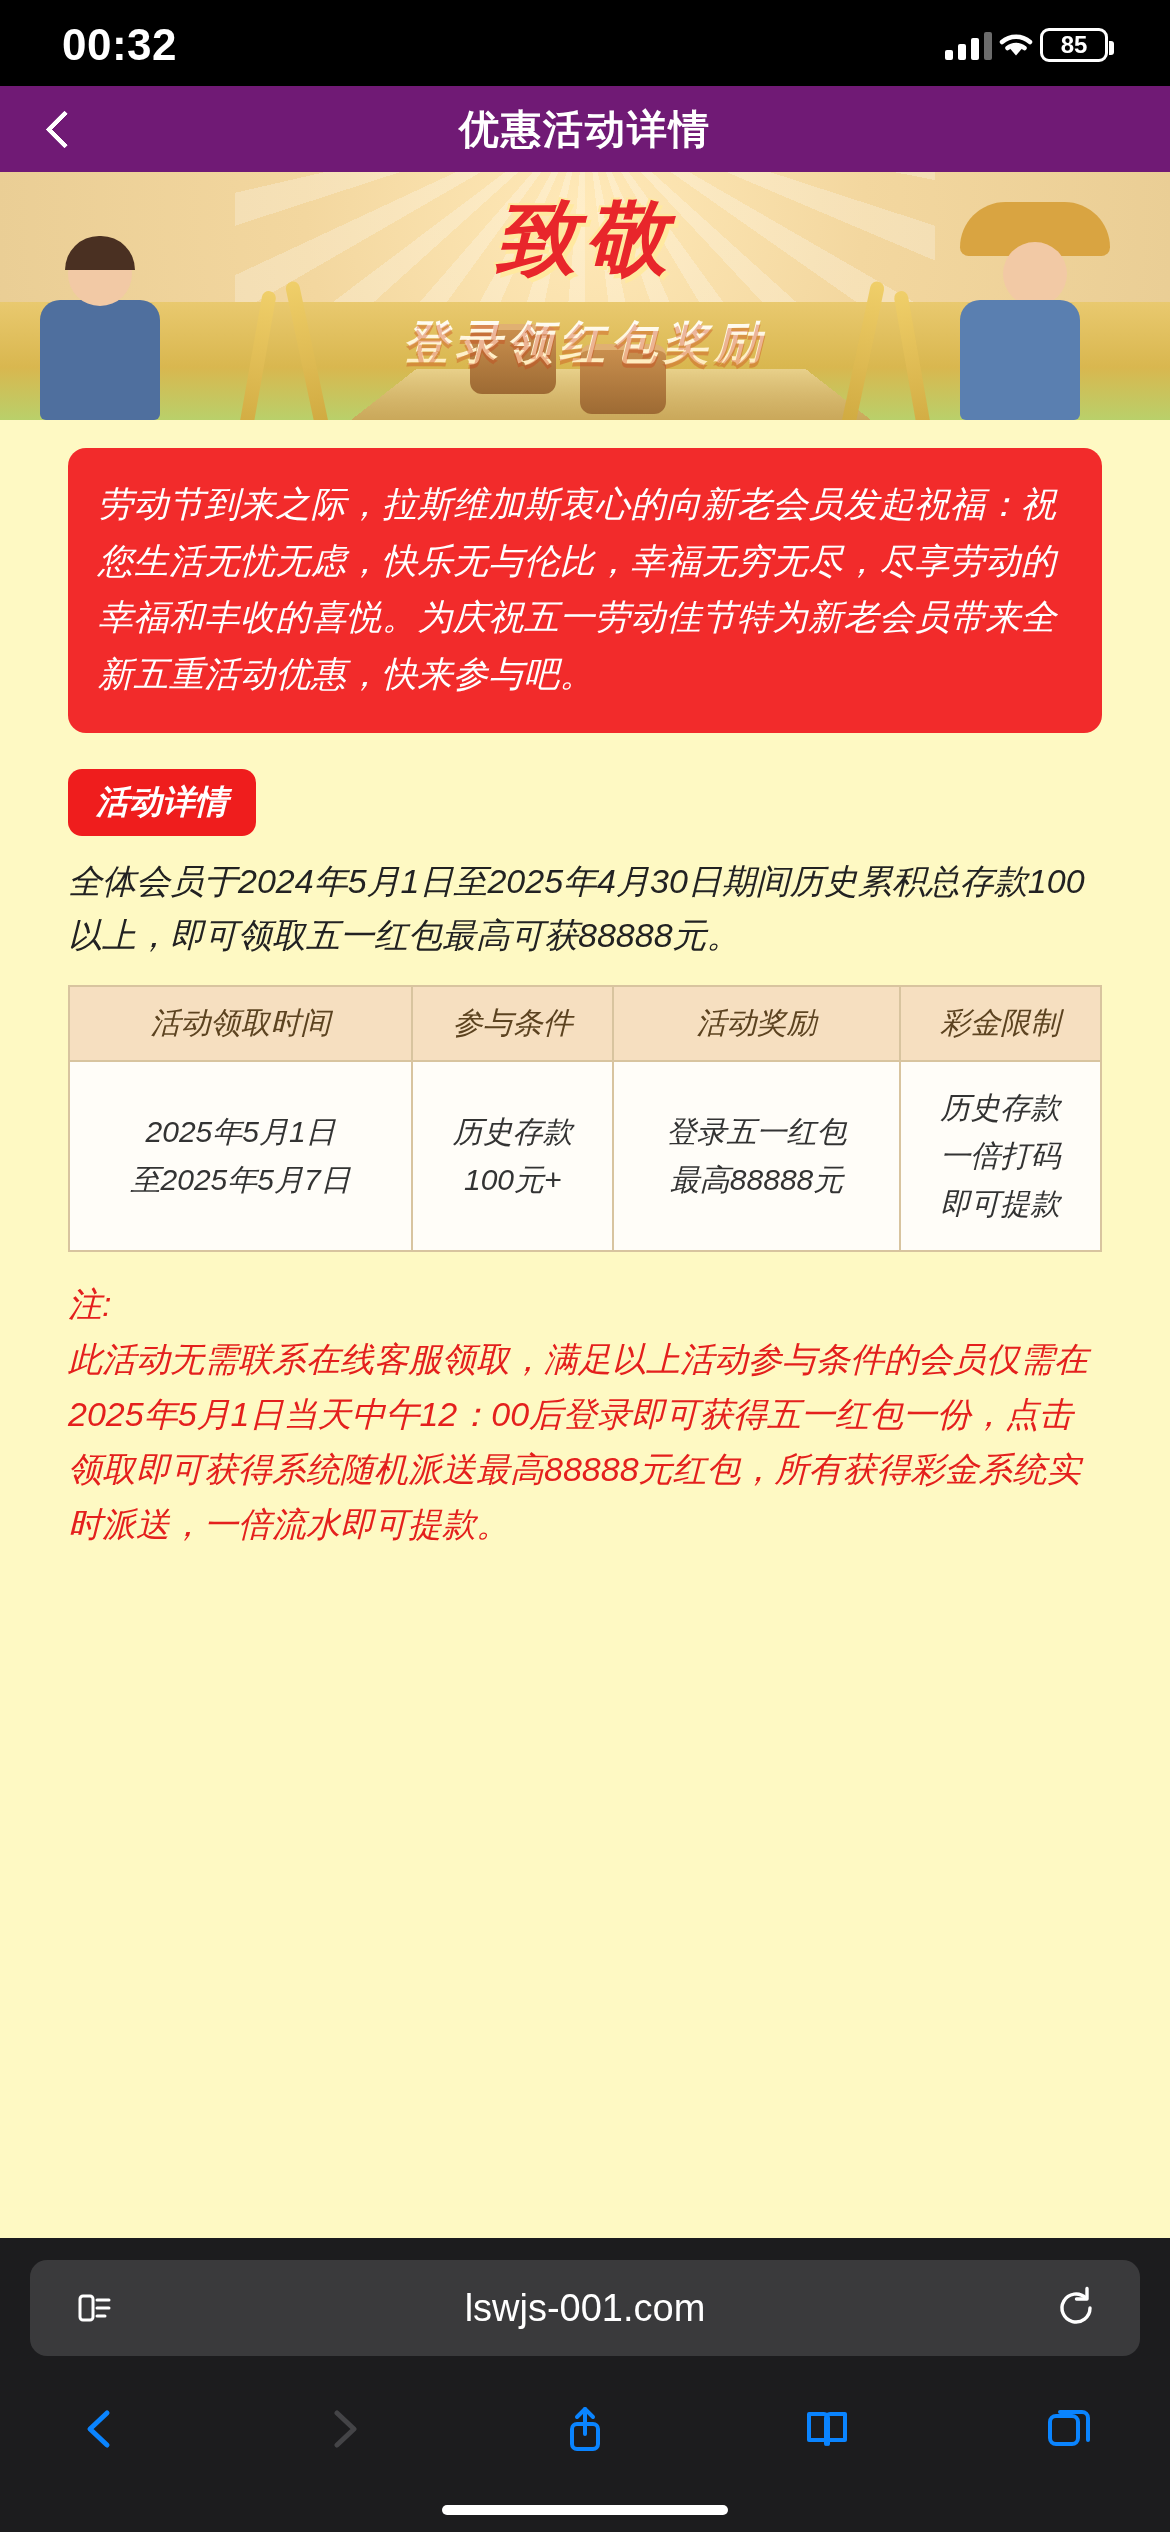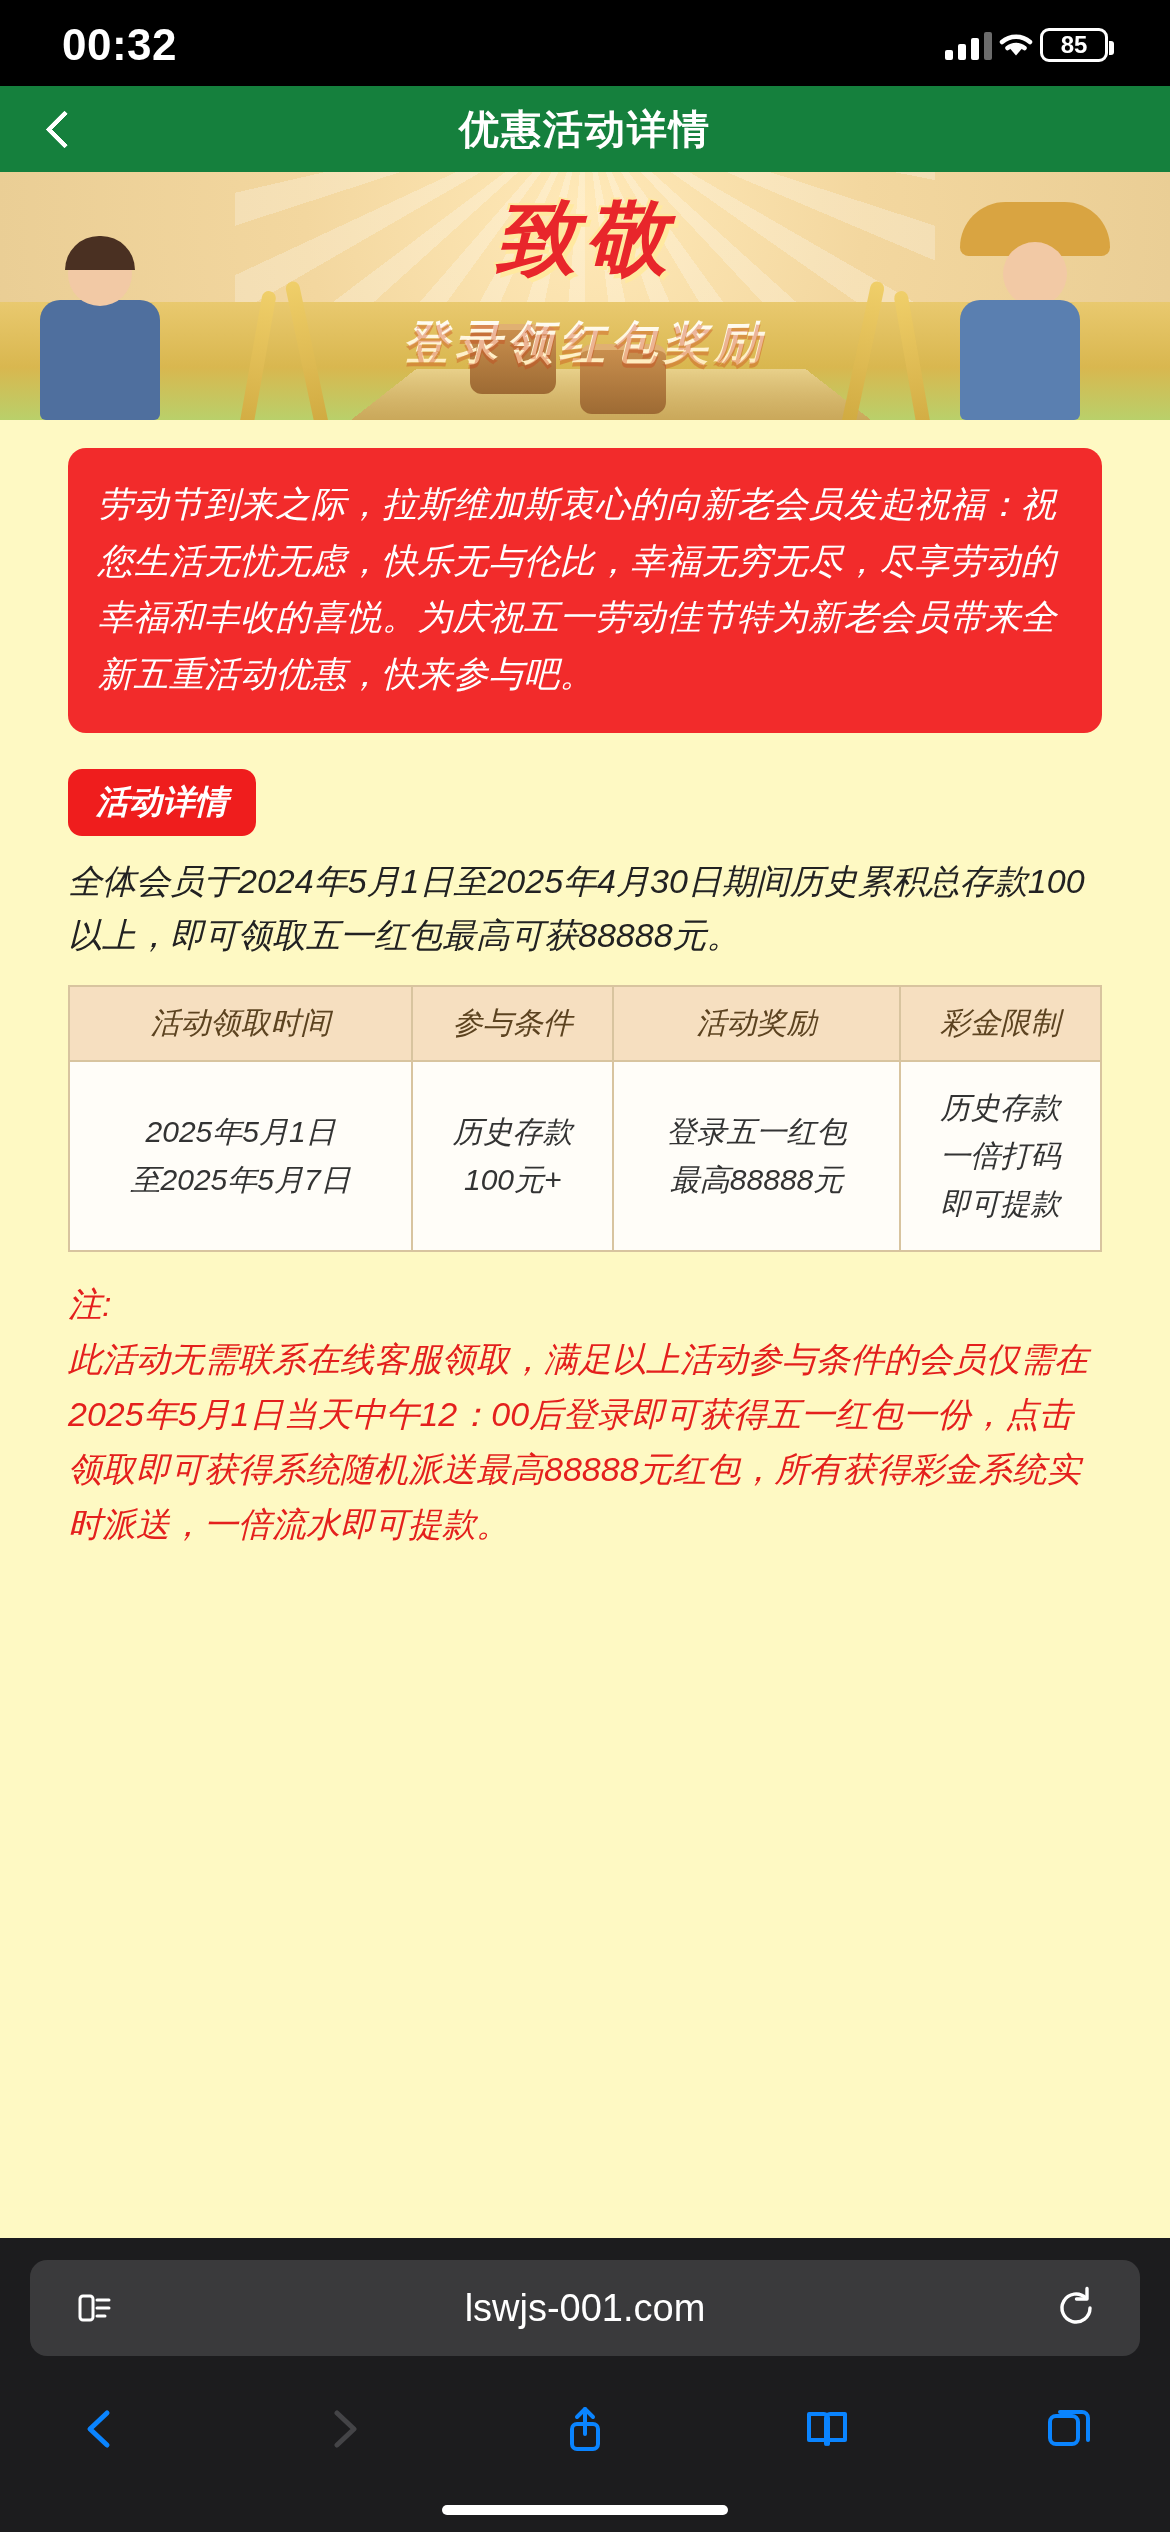--- a/index.html
+++ b/index.html
@@ -41,21 +41,21 @@
     position: relative; display: flex; align-items: center; justify-content: center;
   }
   .battery:after {
     content: ""; position: absolute; right: -9px; top: 10px;
     width: 5px; height: 14px; background: #fff; border-radius: 0 3px 3px 0;
   }
   .battery span { font-size: 24px; font-weight: bold; color: #fff; }
 
   
   .app-header {
-    height: 86px; background: #15803d;
+    height: 86px; background: #701a75;
     display: flex; align-items: center; position: relative;
     flex: 0 0 auto;
   }
   .back-btn {
     position: absolute; left: 30px; top: 50%; transform: translateY(-50%);
     width: 60px; height: 60px; display: flex; align-items: center; justify-content: center;
     cursor: pointer;
   }
   .back-btn:before {
     content: ""; width: 22px; height: 22px;

